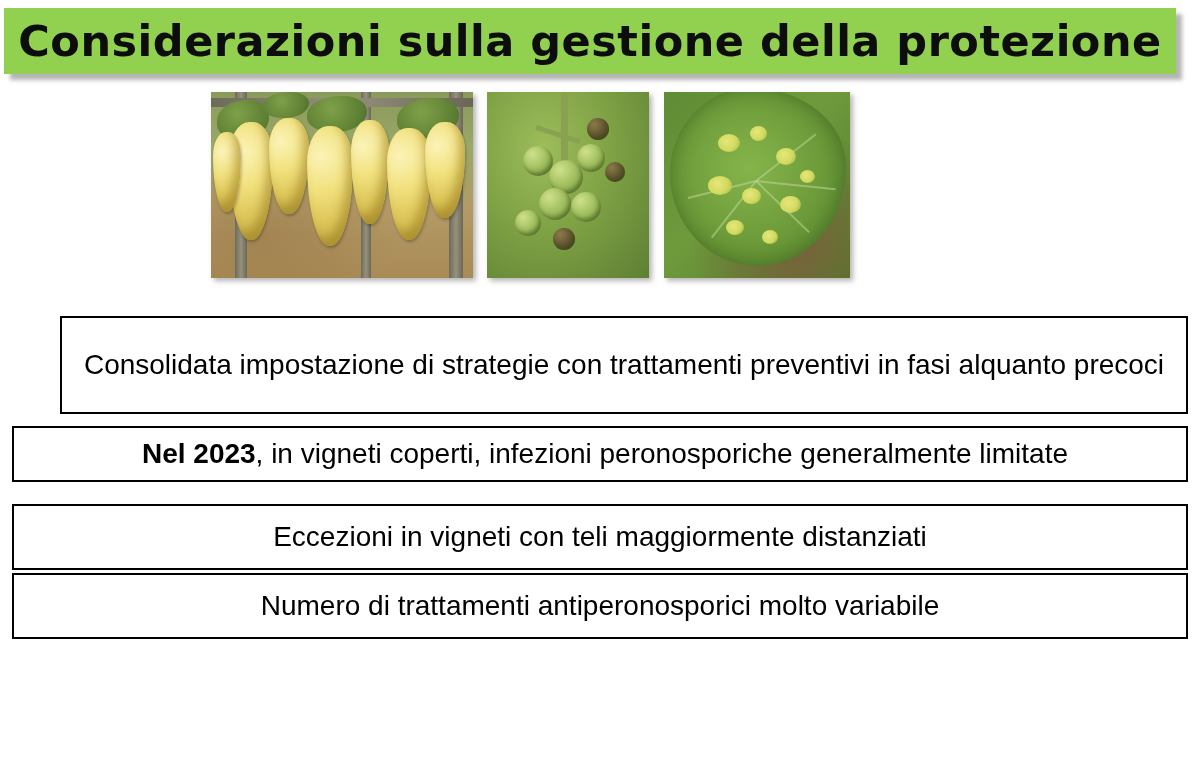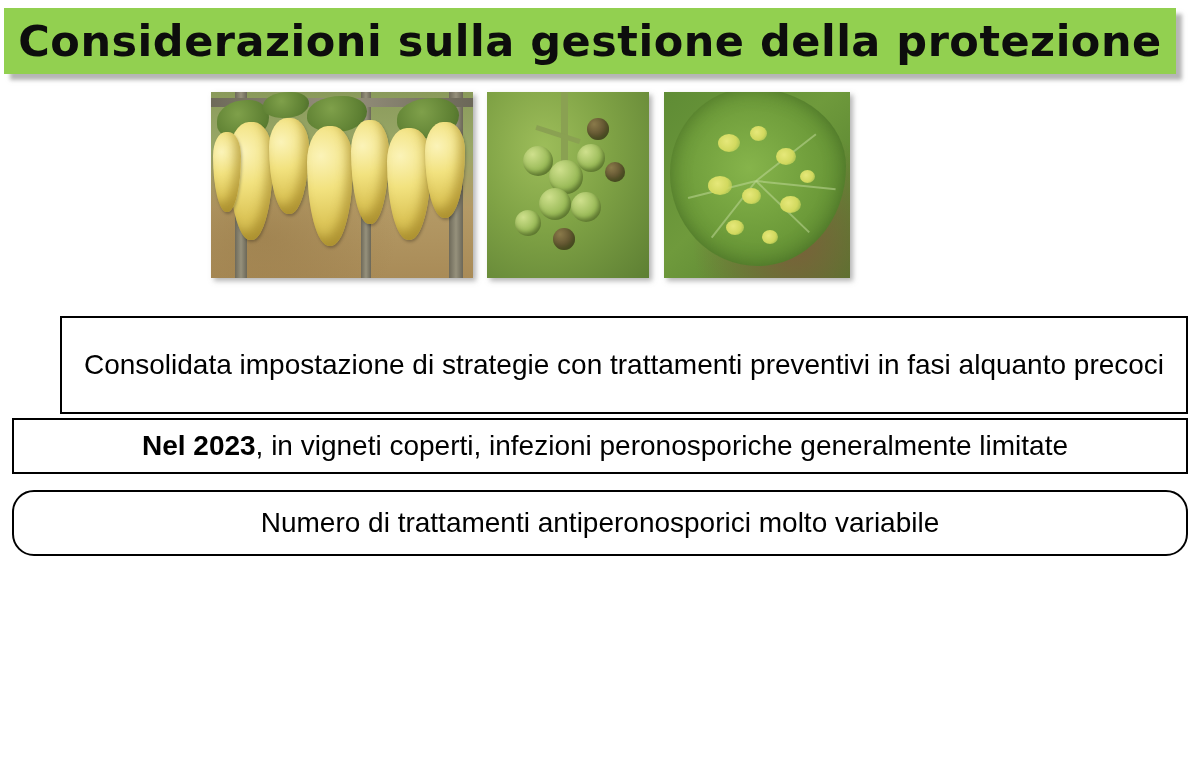--- a/index.html
+++ b/index.html
@@ -141,23 +141,23 @@
     text-align: center;
     color: #000000;
     font-size: 28px;
     line-height: 1.18;
     padding: 6px 14px;
   }
   .box-text { width: 100%; }
   .box b { font-weight: 700; }
 
   .box-1 { height: 98px; margin-left: 48px; }
-  .box-2 { height: 56px; margin-top: 4px; padding-left: 24px; }
+  .box-2 { height: 56px; margin-top: 12px; padding-left: 24px; }
   .box-3 { height: 66px; margin-top: 22px; }
-  .box-4 { height: 66px; margin-top: 16px; border-radius: 22px; }
+  .box-4 { height: 66px; margin-top: 3px; }
   .box-5 { height: 66px; margin-top: 18px; }
 </style>
 </head>
 <body>
 
 <div class="title-banner">
   <div class="title-text">Considerazioni sulla gestione della protezione</div>
 </div>
 
 <div class="image-strip">
@@ -220,19 +220,22 @@
 <div class="boxes">
 
   <div class="box box-1">
     <div class="box-text">Consolidata impostazione di strategie con trattamenti preventivi in fasi alquanto precoci</div>
   </div>
 
   <div class="box box-2">
     <div class="box-text"><b>Nel 2023</b><span>, in vigneti coperti, infezioni peronosporiche generalmente limitate</span></div>
   </div>
 
+  <div class="box box-3">
+    <div class="box-text">Eccezioni in vigneti con teli maggiormente distanziati</div>
+  </div>
 
   <div class="box box-4">
     <div class="box-text">Numero di trattamenti antiperonosporici molto variabile</div>
   </div>
 
 
 </div>
 
 </body></html>

